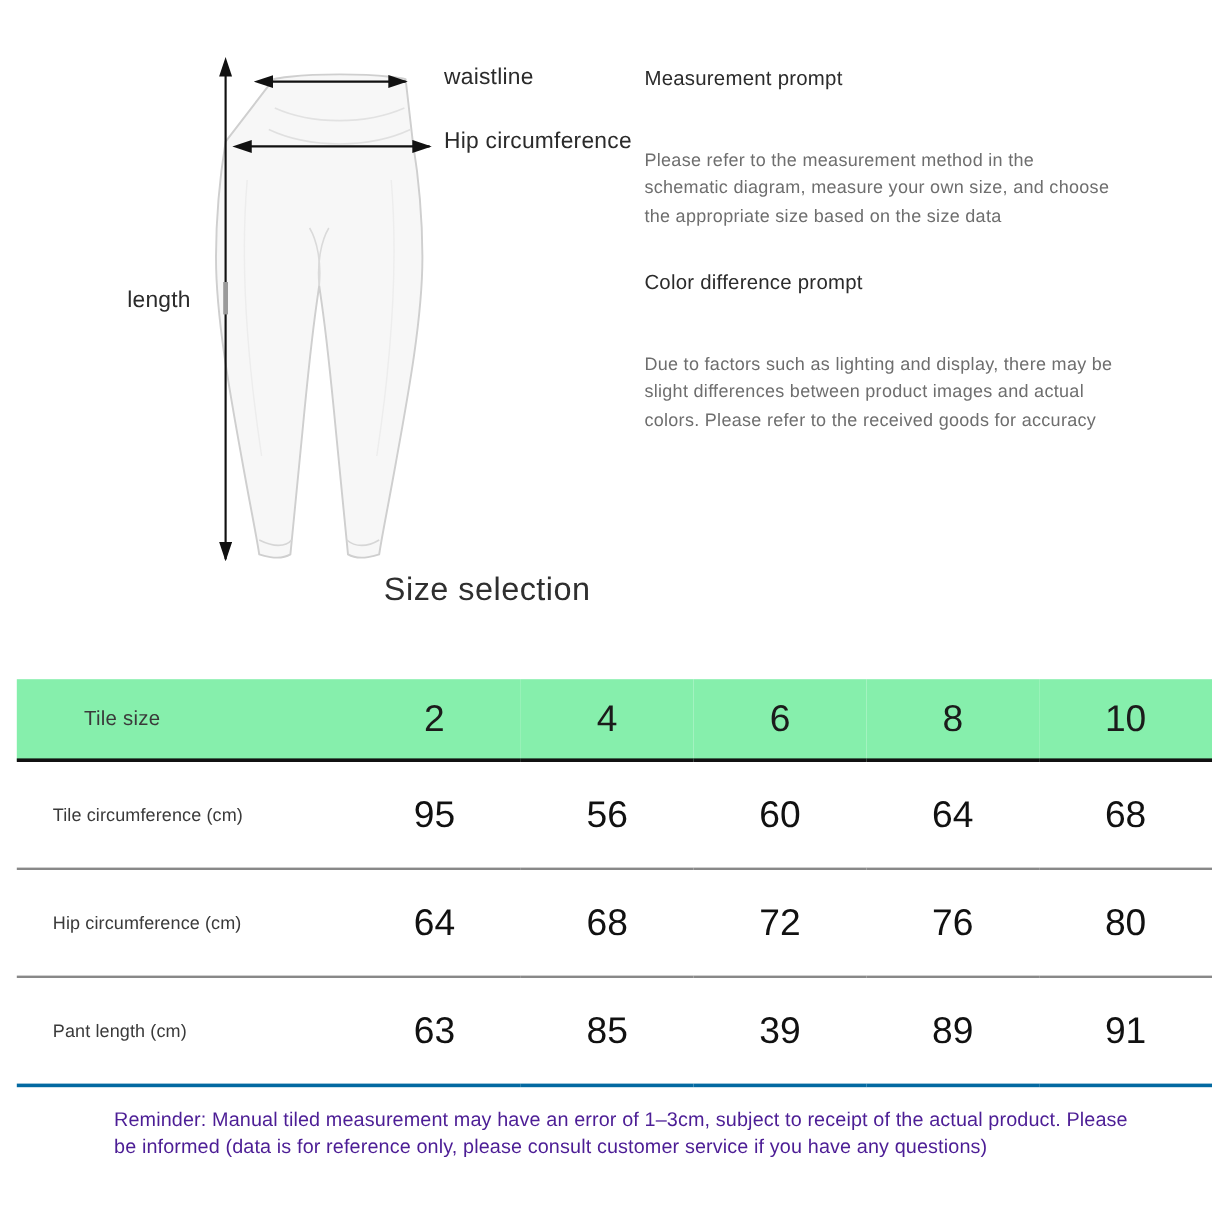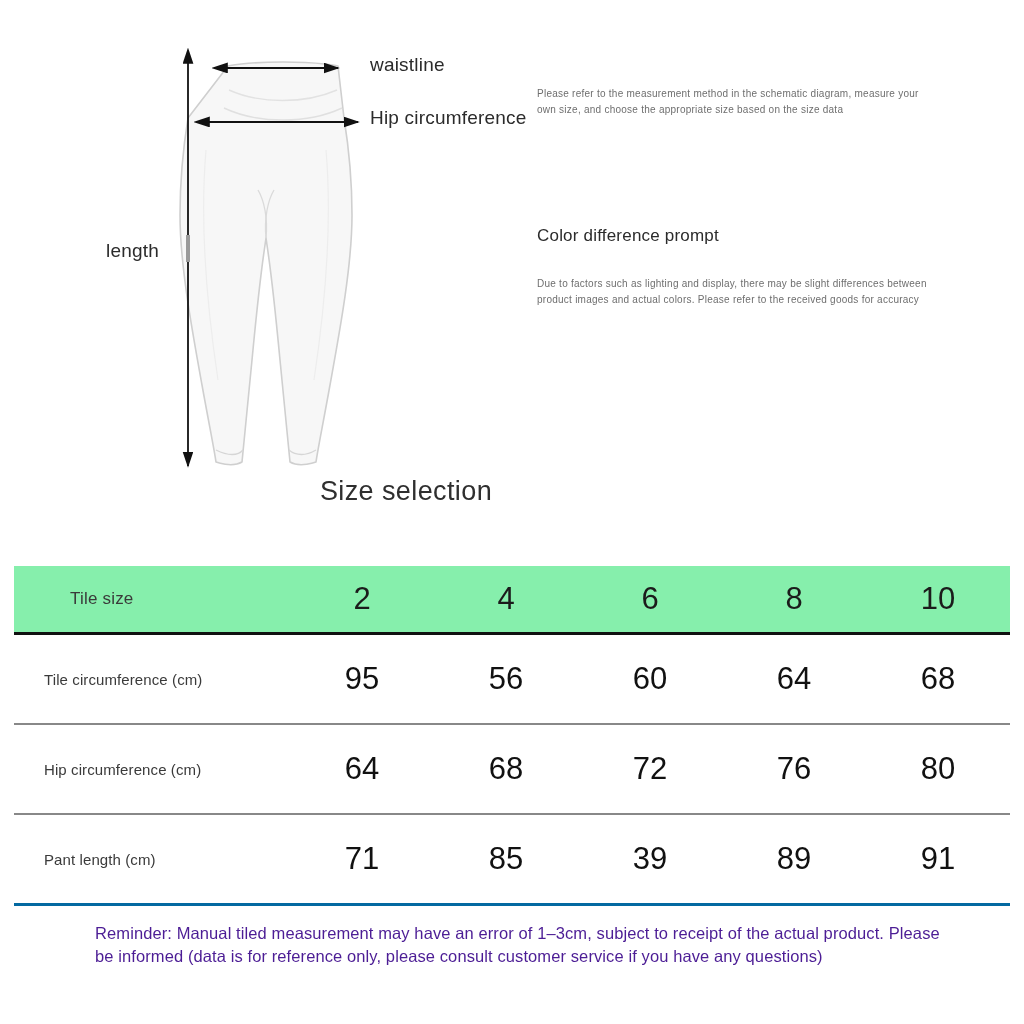--- a/index.html
+++ b/index.html
@@ -51,22 +51,22 @@
   #block-measure { top: 56px; }
   #block-color   { top: 226px; }
   .info-title {
     font-size: 17px;
     color: #2b2b2b;
     margin: 0 0 0 0;
     font-weight: 400;
     letter-spacing: .2px;
   }
   .info-body {
-    margin-top: 30px;
-    font-size: 10px;
+    margin-top: 46px;
+    font-size: 15px;
     line-height: 1.55;
     color: #6e6e6e;
     letter-spacing: .25px;
     width: 396px;
   }
 
   
   #size-selection-title {
     position: absolute;
     left: 0;
@@ -206,20 +206,21 @@
   </svg>
 
   <div class="dim-label" id="label-waistline">waistline</div>
   <div class="dim-label" id="label-hip">Hip circumference</div>
   <div class="dim-label" id="label-length">length</div>
 </div>
 
 <div id="info-col">
 
   <div class="info-block" id="block-measure">
+    <div class="info-title">Measurement prompt</div>
     <div class="info-body">Please refer to the measurement method in the schematic diagram, measure your own size, and choose the appropriate size based on the size data</div>
   </div>
 
   <div class="info-block" id="block-color">
     <div class="info-title">Color difference prompt</div>
     <div class="info-body">Due to factors such as lighting and display, there may be slight differences between product images and actual colors. Please refer to the received goods for accuracy</div>
   </div>
 </div>
 
 <div id="size-selection-title">Size selection</div>
@@ -255,21 +256,21 @@
     <tr>
       <td class="td-label">Hip circumference (cm)</td>
       <td class="td-value">64</td>
       <td class="td-value">68</td>
       <td class="td-value">72</td>
       <td class="td-value">76</td>
       <td class="td-value">80</td>
     </tr>
     <tr>
       <td class="td-label">Pant length (cm)</td>
-      <td class="td-value">71</td>
+      <td class="td-value">63</td>
       <td class="td-value">85</td>
       <td class="td-value">39</td>
       <td class="td-value">89</td>
       <td class="td-value">91</td>
     </tr>
   </tbody>
 </table>
 
 <div id="reminder">Reminder: Manual tiled measurement may have an error of 1–3cm, subject to receipt of the actual product. Please be informed (data is for reference only, please consult customer service if you have any questions)</div>
 

